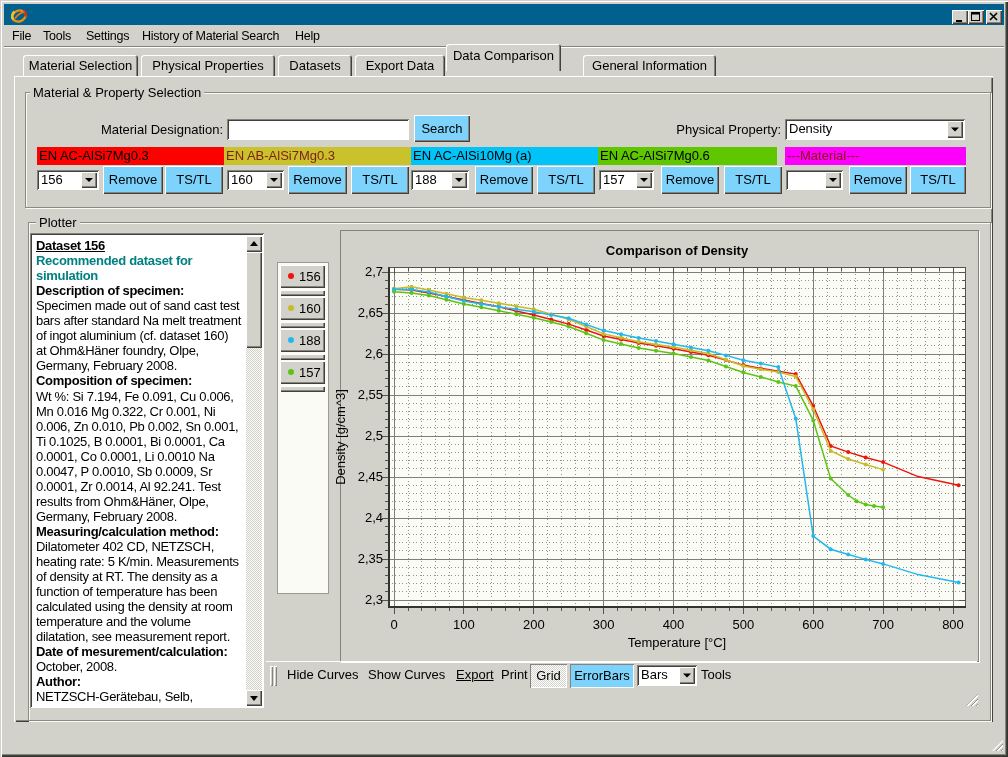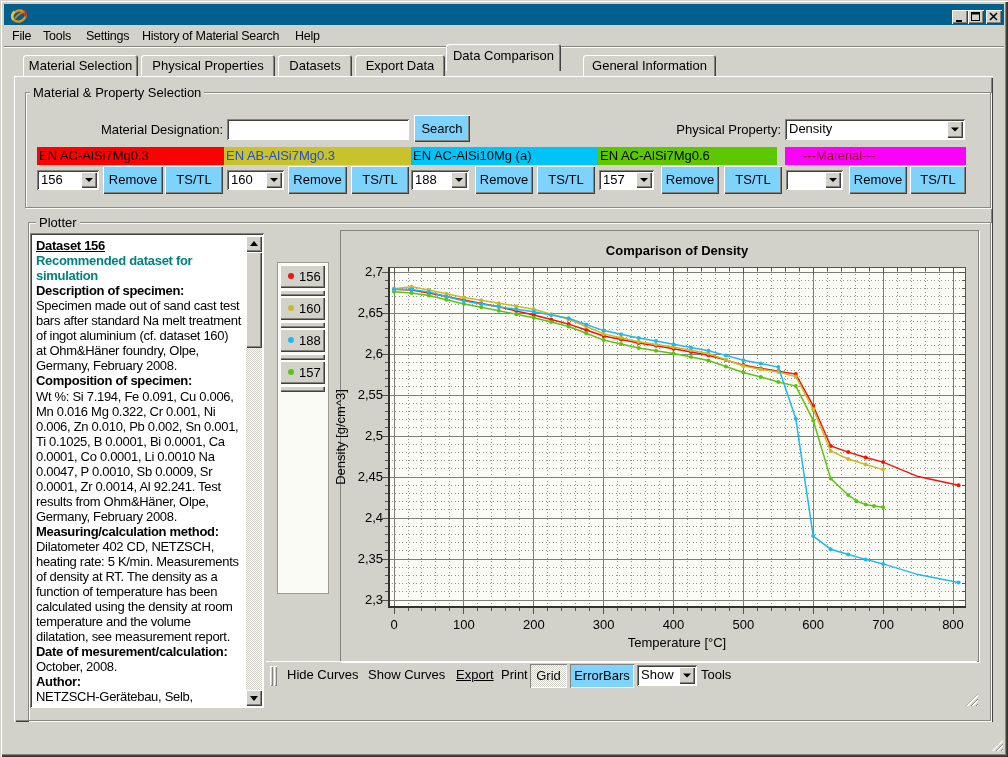--- a/index.html
+++ b/index.html
@@ -53,24 +53,24 @@
 <div class="sunk" style="position:absolute;left:227px;top:119px;width:182px;height:21px;background:#fff"></div>
 <div class="raised btxt" style="left:414px;top:115px;width:56px;height:27px;line-height:27px">Search</div>
 <div style="position:absolute;left:641px;top:122px;width:140px;font-size:13px;text-align:right;white-space:nowrap">Physical Property:</div>
 <div class="sunk" style="position:absolute;left:785px;top:119px;width:180px;height:21px;background:#fff;">
     <span style="position:absolute;left:4px;top:2px;font-size:13px">Density</span>
     <div class="raised" style="position:absolute;right:2px;top:2px;width:16px;height:17px"><svg width="16" height="17" viewBox="0 0 16 17">
         <path d="M4 6.5 L12 6.5 L8 10.5 Z" fill="#000"></path>
       </svg></div>
   </div>
 <div style="position:absolute;left:37px;top:147px;width:187px;height:18px;background:#fb0200;color:#000;font-size:13px;line-height:18px;padding-left:2px;box-sizing:border-box;white-space:nowrap;overflow:hidden">EN AC-AlSi7Mg0.3</div>
-<div style="position:absolute;left:224px;top:147px;width:187px;height:18px;background:#c9c22b;color:#1d4ed8;font-size:13px;line-height:18px;padding-left:2px;box-sizing:border-box;white-space:nowrap;overflow:hidden">EN AB-AlSi7Mg0.3</div>
+<div style="position:absolute;left:224px;top:147px;width:187px;height:18px;background:#c9c22b;color:#7f1d1d;font-size:13px;line-height:18px;padding-left:2px;box-sizing:border-box;white-space:nowrap;overflow:hidden">EN AB-AlSi7Mg0.3</div>
 <div style="position:absolute;left:411px;top:147px;width:187px;height:18px;background:#00c4f8;color:#000;font-size:13px;line-height:18px;padding-left:2px;box-sizing:border-box;white-space:nowrap;overflow:hidden">EN AC-AlSi10Mg (a)</div>
 <div style="position:absolute;left:598px;top:147px;width:179px;height:18px;background:#5fc700;color:#000;font-size:13px;line-height:18px;padding-left:2px;box-sizing:border-box;white-space:nowrap;overflow:hidden">EN AC-AlSi7Mg0.6</div>
-<div style="position:absolute;left:785px;top:147px;width:181px;height:18px;background:#fb00fb;color:#811;font-size:13px;line-height:18px;padding-left:18px;box-sizing:border-box;white-space:nowrap;overflow:hidden">---Material---</div>
+<div style="position:absolute;left:785px;top:147px;width:181px;height:18px;background:#fb00fb;color:#811;font-size:13px;line-height:18px;padding-left:2px;box-sizing:border-box;white-space:nowrap;overflow:hidden">---Material---</div>
 <div class="sunk" style="position:absolute;left:37px;top:170px;width:62px;height:20px;background:#fff;">
     <span style="position:absolute;left:4px;top:2px;font-size:13px">156</span>
     <div class="raised" style="position:absolute;right:2px;top:2px;width:16px;height:16px"><svg width="16" height="16" viewBox="0 0 16 16">
         <path d="M4 6.0 L12 6.0 L8 10.0 Z" fill="#000"></path>
       </svg></div>
   </div>
 <div class="raised btxt" style="left:103px;top:166px;width:60px;height:28px;line-height:28px">Remove</div>
 <div class="raised btxt" style="left:165px;top:166px;width:58px;height:28px;line-height:28px">TS/TL</div>
 <div class="sunk" style="position:absolute;left:227px;top:170px;width:57px;height:20px;background:#fff;">
     <span style="position:absolute;left:4px;top:2px;font-size:13px">160</span>
@@ -578,20 +578,20 @@
 <div style="position:absolute;left:266px;top:661px;width:711px;height:46px;border-top:1px solid #fff">
     <div style="position:absolute;left:4px;top:4px;width:3px;height:20px;background:#d2d2ca;box-shadow:inset 1px 1px 0 #fff,inset -1px -1px 0 #84847c"></div>
     <div style="position:absolute;left:8px;top:4px;width:3px;height:20px;background:#d2d2ca;box-shadow:inset 1px 1px 0 #fff,inset -1px -1px 0 #84847c"></div>
     <div style="position:absolute;left:21px;top:5px;font-size:13px;">Hide Curves</div>
     <div style="position:absolute;left:102px;top:5px;font-size:13px;">Show Curves</div>
     <div style="position:absolute;left:190px;top:5px;font-size:13px;text-decoration:underline;">Export</div>
     <div style="position:absolute;left:235px;top:5px;font-size:13px;">Print</div>
     <div class="btxt" style="left:264px;top:2px;width:37px;height:24px;line-height:24px;background:repeating-conic-gradient(#fff 0% 25%,#d2d2ca 0% 50%) 0 0/2px 2px;box-shadow:inset 1px 1px 0 #84847c,inset -1px -1px 0 #fff">Grid</div>
     <div class="btxt" style="left:304px;top:2px;width:64px;height:24px;line-height:24px;box-shadow:inset 1px 1px 0 #84847c,inset -1px -1px 0 #fff">ErrorBars</div>
     <div class="sunk" style="position:absolute;left:371px;top:3px;width:60px;height:21px;background:#fff;">
-      <span style="position:absolute;left:4px;top:2px;font-size:13px">Show</span>
+      <span style="position:absolute;left:4px;top:2px;font-size:13px">Bars</span>
       <div class="raised" style="position:absolute;right:2px;top:2px;width:16px;height:17px"><svg width="16" height="17" viewBox="0 0 16 17">
           <path d="M4 6.5 L12 6.5 L8 10.5 Z" fill="#000"></path>
         </svg></div>
     </div>
     <div style="position:absolute;left:435px;top:5px;font-size:13px;">Tools</div>
   </div>
 <div style="position:absolute;left:966px;top:694px;width:12px;height:12px;background:repeating-linear-gradient(315deg,#fff 0 1px,#92928a 1px 2px,#d2d2ca 2px 3.5px);clip-path:polygon(100% 0,100% 100%,0 100%)"></div>
 <div style="position:absolute;left:992px;top:740px;width:11px;height:11px;background:repeating-linear-gradient(315deg,#fff 0 1px,#92928a 1px 2px,#d2d2ca 2px 3.5px);clip-path:polygon(100% 0,100% 100%,0 100%)"></div>
 </body></html>

